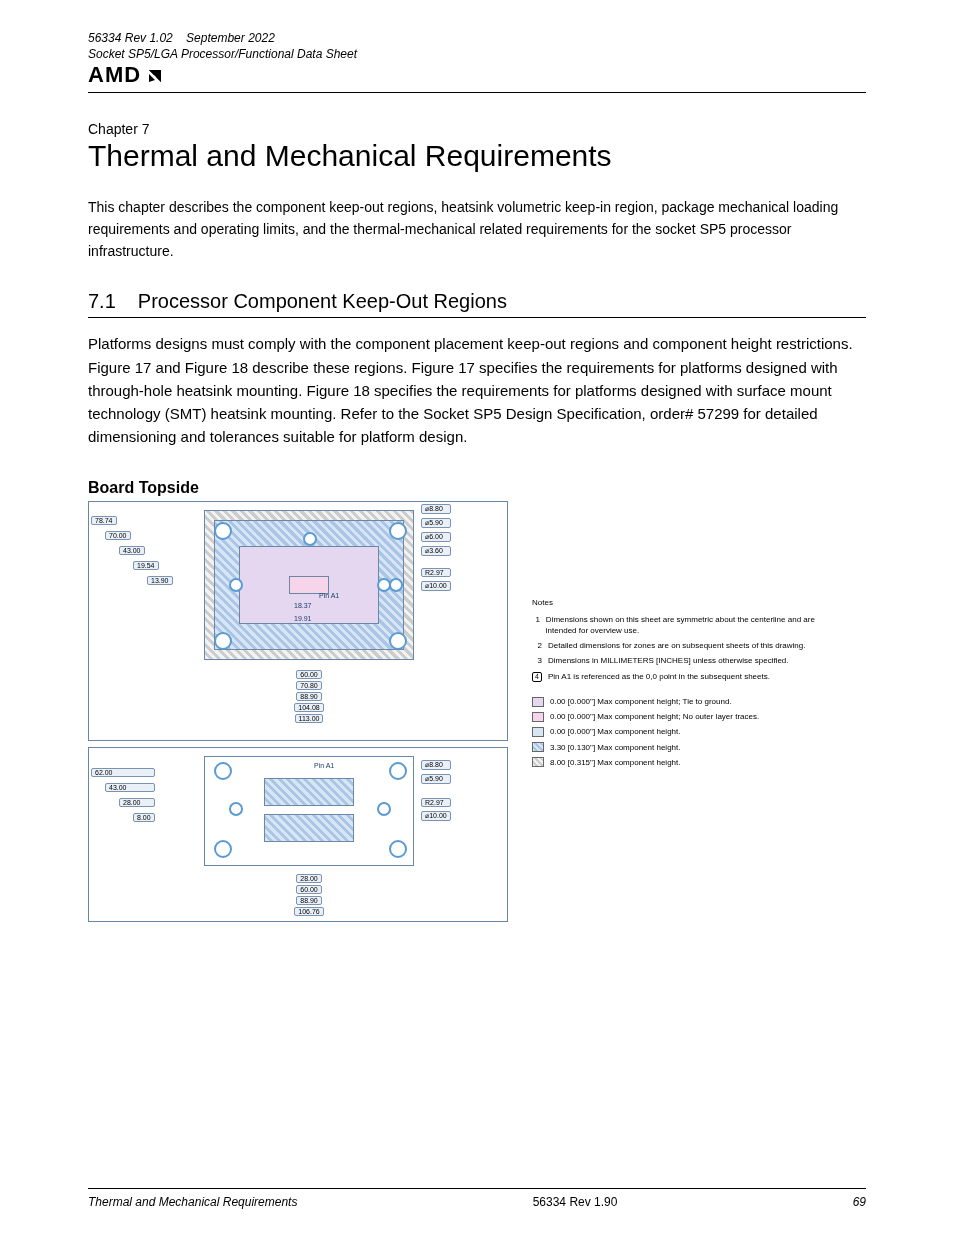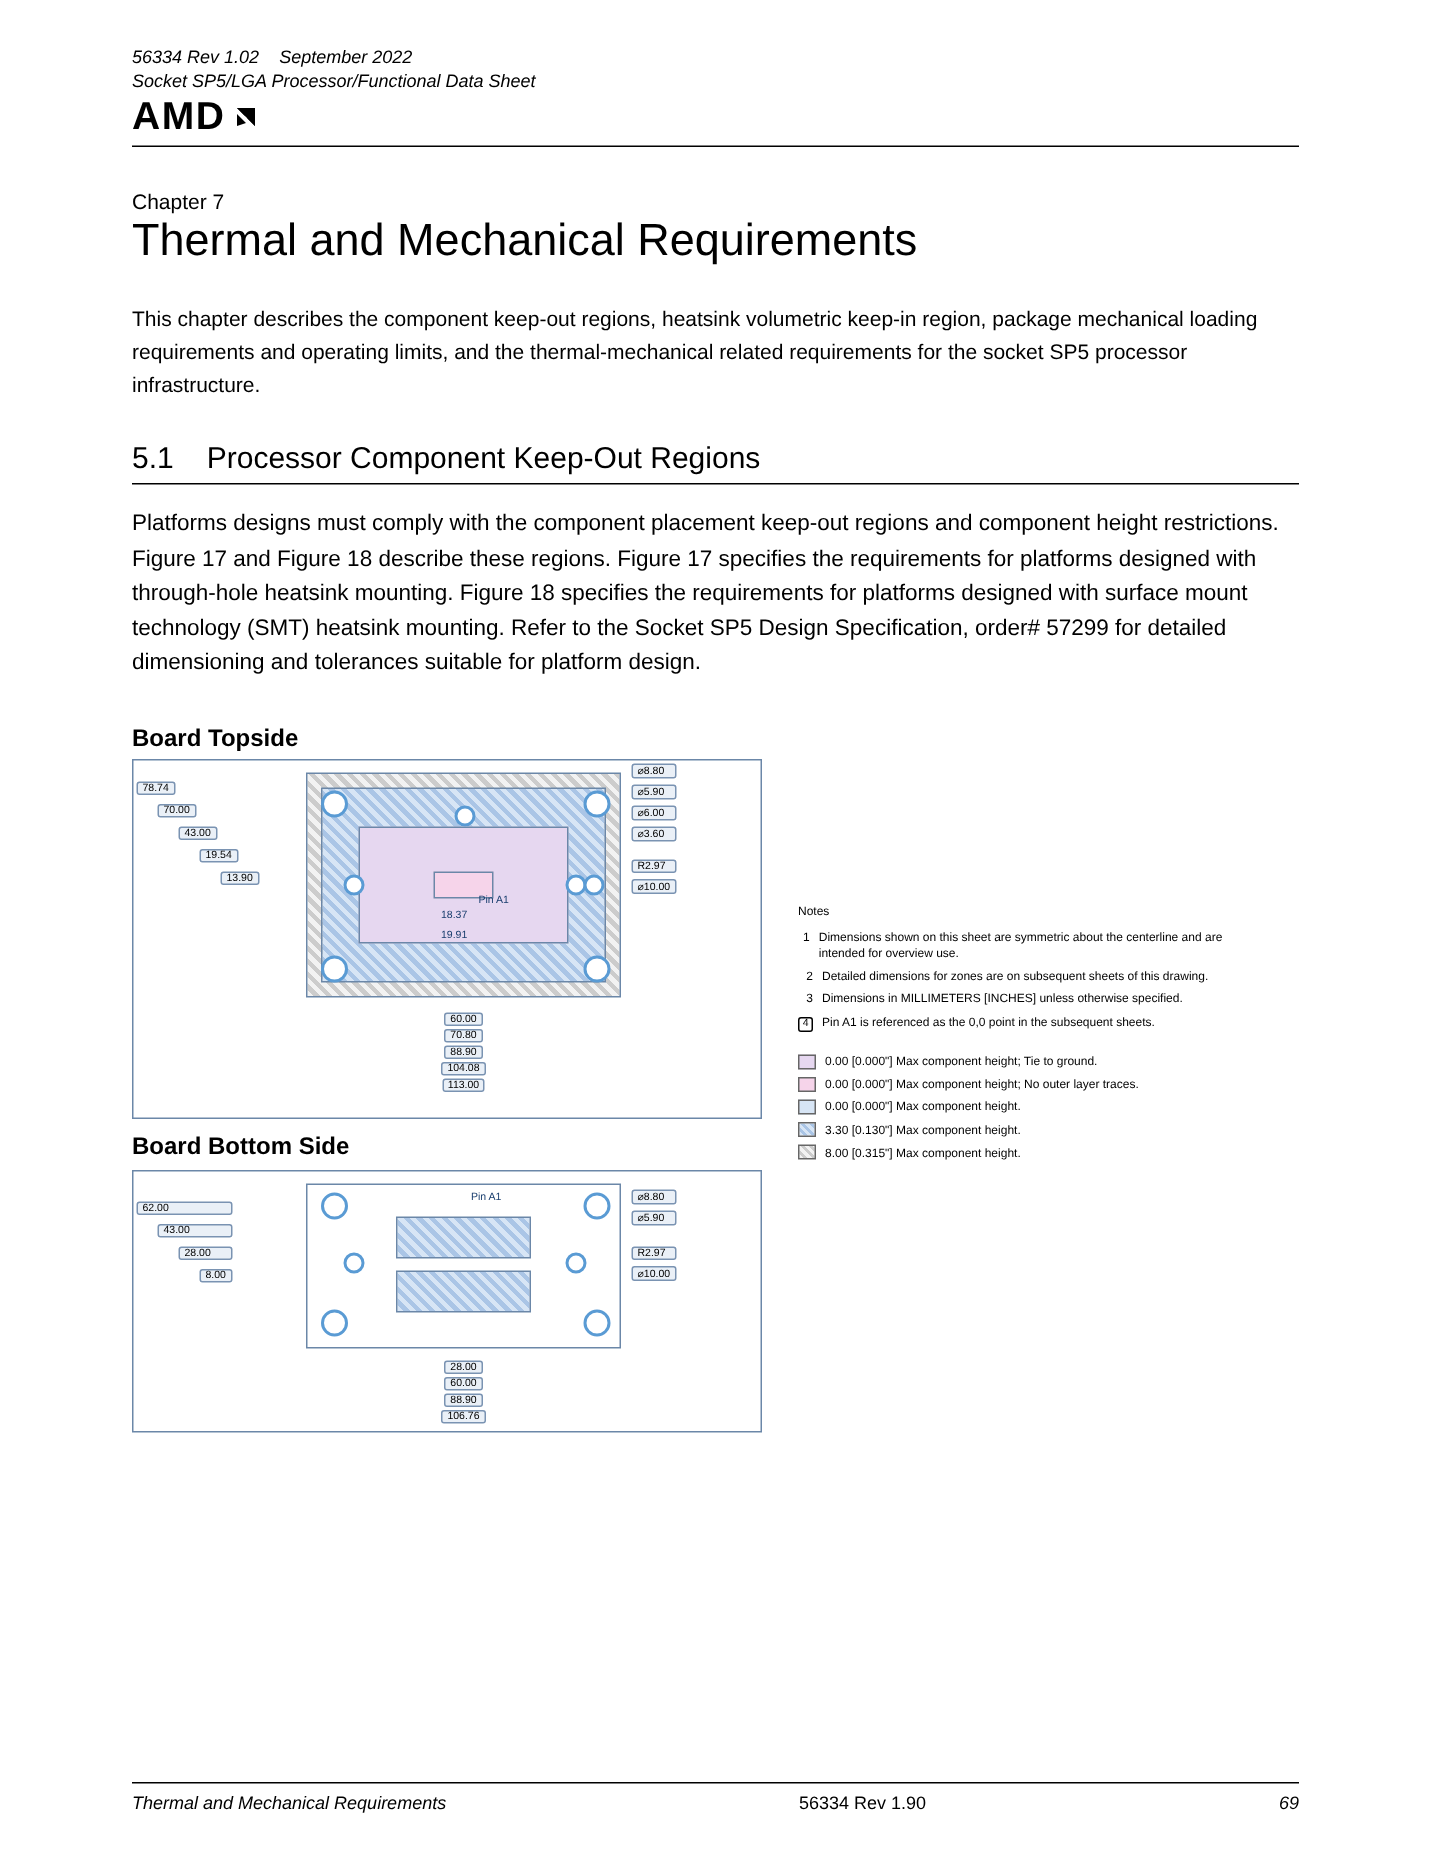--- a/index.html
+++ b/index.html
@@ -1,20 +1,20 @@
 <!DOCTYPE html>
 <html><head>
 <meta charset="utf-8">
 <style>
   * { box-sizing: border-box; margin: 0; padding: 0; }
   html, body { width: 954px; height: 1235px; font-family: Arial, Helvetica, sans-serif; background: #fff; color: #000; }
   .page { width: 954px; height: 1235px; position: relative; padding: 30px 88px 30px 88px; }
   .hdr { display: flex; justify-content: space-between; align-items: flex-start; border-bottom: 1px solid #000; padding-bottom: 4px; flex-direction: column; }
   .hdr-left { font-size: 12px; font-style: italic; line-height: 1.35; }
-  .logo { font-weight: 900; font-size: 26px; letter-spacing: 1px; display: flex; align-items: center; }
+  .logo { font-weight: 900; font-size: 22px; letter-spacing: 1px; display: flex; align-items: flex-end; }
   .logo svg { margin-left: 2px; }
   .chapter { margin-top: 28px; }
   .ch-label { font-size: 14px; }
   .ch-title { font-size: 30px; font-weight: 400; margin-top: 2px; }
   .intro { margin-top: 24px; font-size: 14px; line-height: 1.55; }
   .sec-h { margin-top: 28px; border-bottom: 1px solid #000; padding-bottom: 4px; display: flex; gap: 22px; align-items: baseline; }
   .sec-num { font-size: 20px; }
   .sec-title { font-size: 20px; }
   .sec-text { margin-top: 14px; font-size: 15px; line-height: 1.55; }
   .fig-row { margin-top: 28px; display: flex; gap: 24px; align-items: flex-start; }
@@ -74,21 +74,21 @@
 </div>
 
 <div class="chapter">
   <div class="ch-label">Chapter 7</div>
   <div class="ch-title">Thermal and Mechanical Requirements</div>
 </div>
 
 <p class="intro">This chapter describes the component keep-out regions, heatsink volumetric keep-in region, package mechanical loading requirements and operating limits, and the thermal-mechanical related requirements for the socket SP5 processor infrastructure.</p>
 
 <div class="sec-h">
-  <span class="sec-num">5.1</span>
+  <span class="sec-num">7.1</span>
   <span class="sec-title">Processor Component Keep-Out Regions</span>
 </div>
 <p class="sec-text">Platforms designs must comply with the component placement keep-out regions and component height restrictions. Figure 17 and Figure 18 describe these regions. Figure 17 specifies the requirements for platforms designed with through-hole heatsink mounting. Figure 18 specifies the requirements for platforms designed with surface mount technology (SMT) heatsink mounting. Refer to the Socket SP5 Design Specification, order# 57299 for detailed dimensioning and tolerances suitable for platform design.</p>
 
 <div class="fig-row">
   <div class="fig-draw">
 
     <div class="drawing-title">Board Topside</div>
     <div class="subdraw top-draw outline">
 
@@ -135,21 +135,20 @@
       <div class="abs" style="left:332px; top:2px; display:flex; flex-direction:column; gap:4px;">
         <span class="dim-box">⌀8.80</span>
         <span class="dim-box">⌀5.90</span>
         <span class="dim-box">⌀6.00</span>
         <span class="dim-box">⌀3.60</span>
         <span class="dim-box" style="margin-top:8px;">R2.97</span>
         <span class="dim-box">⌀10.00</span>
       </div>
     </div>
 
-    <div class="drawing-title" style="margin-top:10px;">Board Bottom Side</div>
     <div class="subdraw bot-draw outline">
       <div class="abs outline" style="left:115px; top:8px; width:210px; height:110px; background:#fff;"></div>
       <div class="abs zone-d outline" style="left:175px; top:30px; width:90px; height:28px;"></div>
       <div class="abs zone-d outline" style="left:175px; top:66px; width:90px; height:28px;"></div>
 
       <div class="abs mh mh-lg" style="left:125px; top:14px;"></div>
       <div class="abs mh mh-lg" style="left:300px; top:14px;"></div>
       <div class="abs mh mh-lg" style="left:125px; top:92px;"></div>
       <div class="abs mh mh-lg" style="left:300px; top:92px;"></div>
       <div class="abs mh" style="left:140px; top:54px;"></div>

